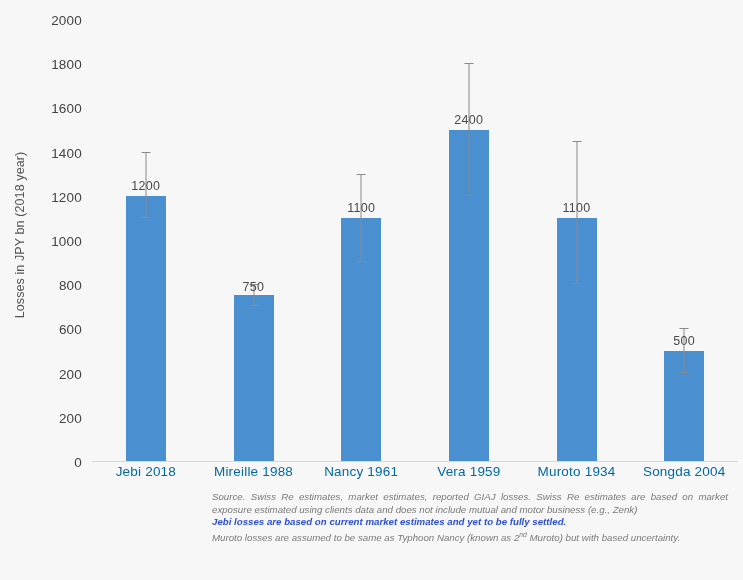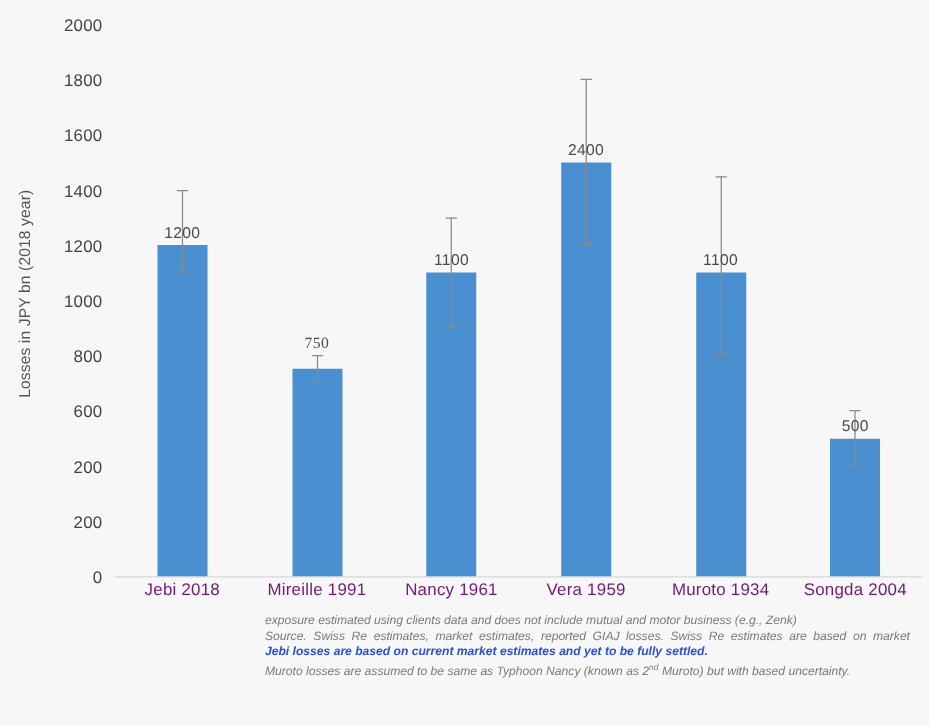--- a/index.html
+++ b/index.html
@@ -130,21 +130,21 @@
     left: 92px;
     top: 464px;
     right: 5px;
     height: 24px;
     display: flex;
   }
   .cat-label {
     flex: 1 1 0;
     text-align: center;
     font-size: 13.5px;
-    color: #701a75;
+    color: #0369a1;
     letter-spacing: 0.2px;
     white-space: nowrap;
   }
 
   
   .footnotes {
     position: absolute;
     left: 212px;
     top: 491px;
     width: 516px;
@@ -199,21 +199,21 @@
             </div>
             <div class="bar-value" style="bottom: 268.2px;">1200</div>
           </div>
           <div class="bar-slot">
             <div class="bar" style="height: 165.75px; background: rgb(74, 143, 208);"></div>
             <div class="errbar" style="bottom: 154.7px; height: 22.1px;">
               <div class="stem"></div>
               <div class="cap top"></div>
               <div class="cap bot"></div>
             </div>
-            <div class="bar-value" style="bottom: 179px; font-family: Liberation Serif, serif;">750</div>
+            <div class="bar-value" style="bottom: 167px;">750</div>
           </div>
           <div class="bar-slot">
             <div class="bar" style="height: 243.1px; background: rgb(74, 143, 208);"></div>
             <div class="errbar" style="bottom: 198.9px; height: 88.4px;">
               <div class="stem"></div>
               <div class="cap top"></div>
               <div class="cap bot"></div>
             </div>
             <div class="bar-value" style="bottom: 246.1px;">1100</div>
           </div>
@@ -243,27 +243,27 @@
               <div class="cap bot"></div>
             </div>
             <div class="bar-value" style="bottom: 113.5px;">500</div>
           </div>
         </div>
     </div>
   </div>
 
   <div class="cat-labels" id="cat-labels">
       <div class="cat-label">Jebi 2018</div>
-      <div class="cat-label">Mireille 1991</div>
+      <div class="cat-label">Mireille 1988</div>
       <div class="cat-label">Nancy 1961</div>
       <div class="cat-label">Vera 1959</div>
       <div class="cat-label">Muroto 1934</div>
       <div class="cat-label">Songda 2004</div>
     </div>
 
   <div class="footnotes">
+    <span class="fn-line">Source. Swiss Re estimates, market estimates, reported GIAJ losses. Swiss Re estimates are based on market</span>
     <span class="fn-line no-justify">exposure estimated using clients data and does not include mutual and motor business (e.g., Zenk)</span>
-    <span class="fn-line">Source. Swiss Re estimates, market estimates, reported GIAJ losses. Swiss Re estimates are based on market</span>
     <span class="fn-highlight">Jebi losses are based on current market estimates and yet to be fully settled.</span>
     <span class="fn-line no-justify"><span>Muroto losses are assumed to be same as Typhoon Nancy (known as 2</span><sup>nd</sup><span> Muroto) but with based uncertainty.</span></span>
   </div>
 
 </div>
 
 </body></html>

